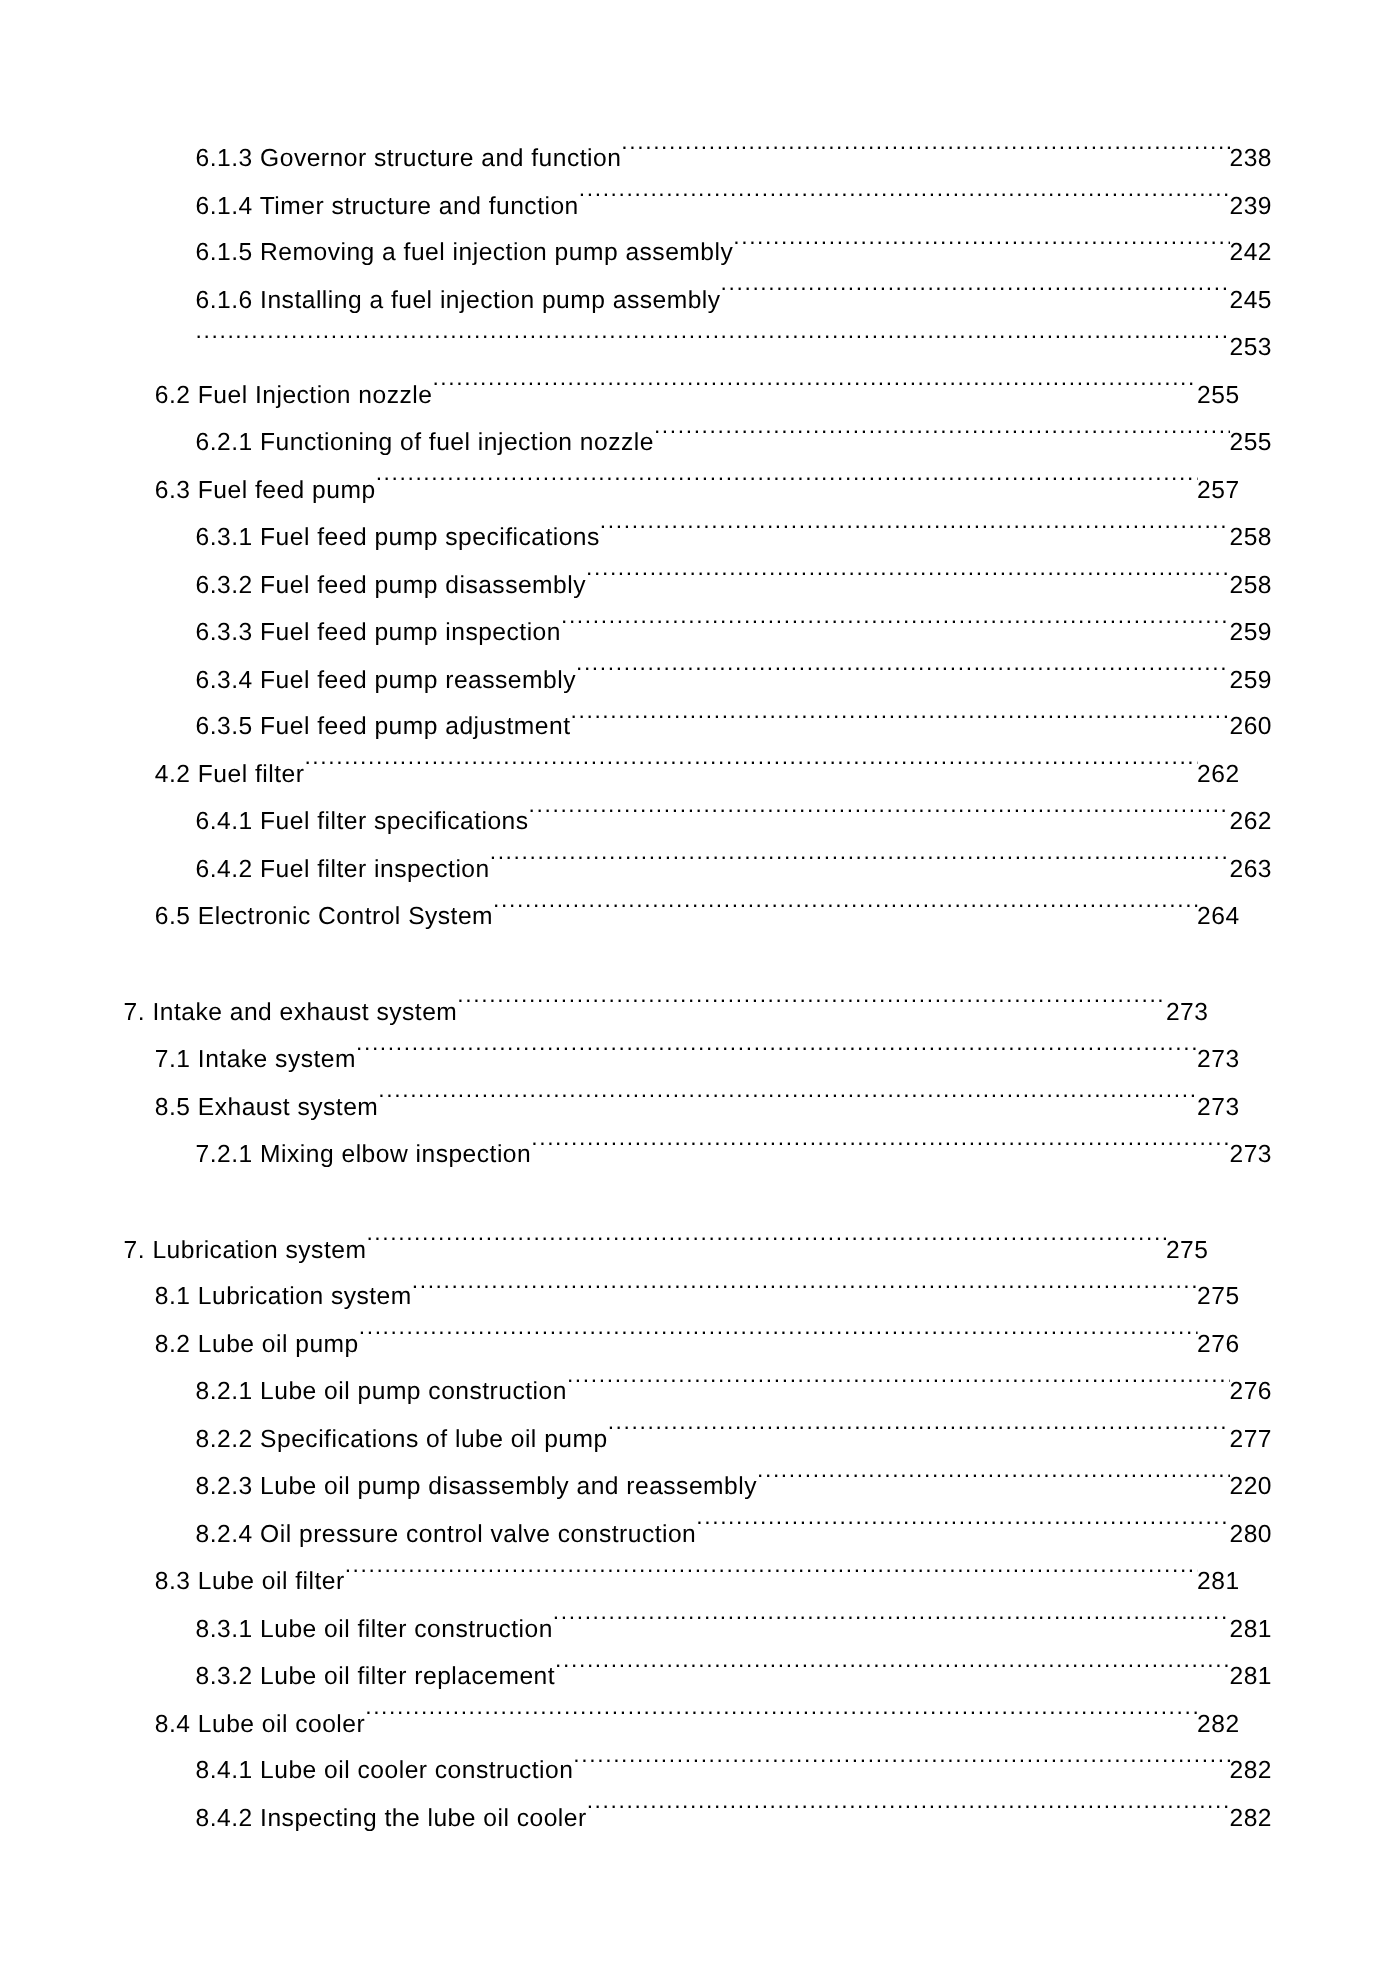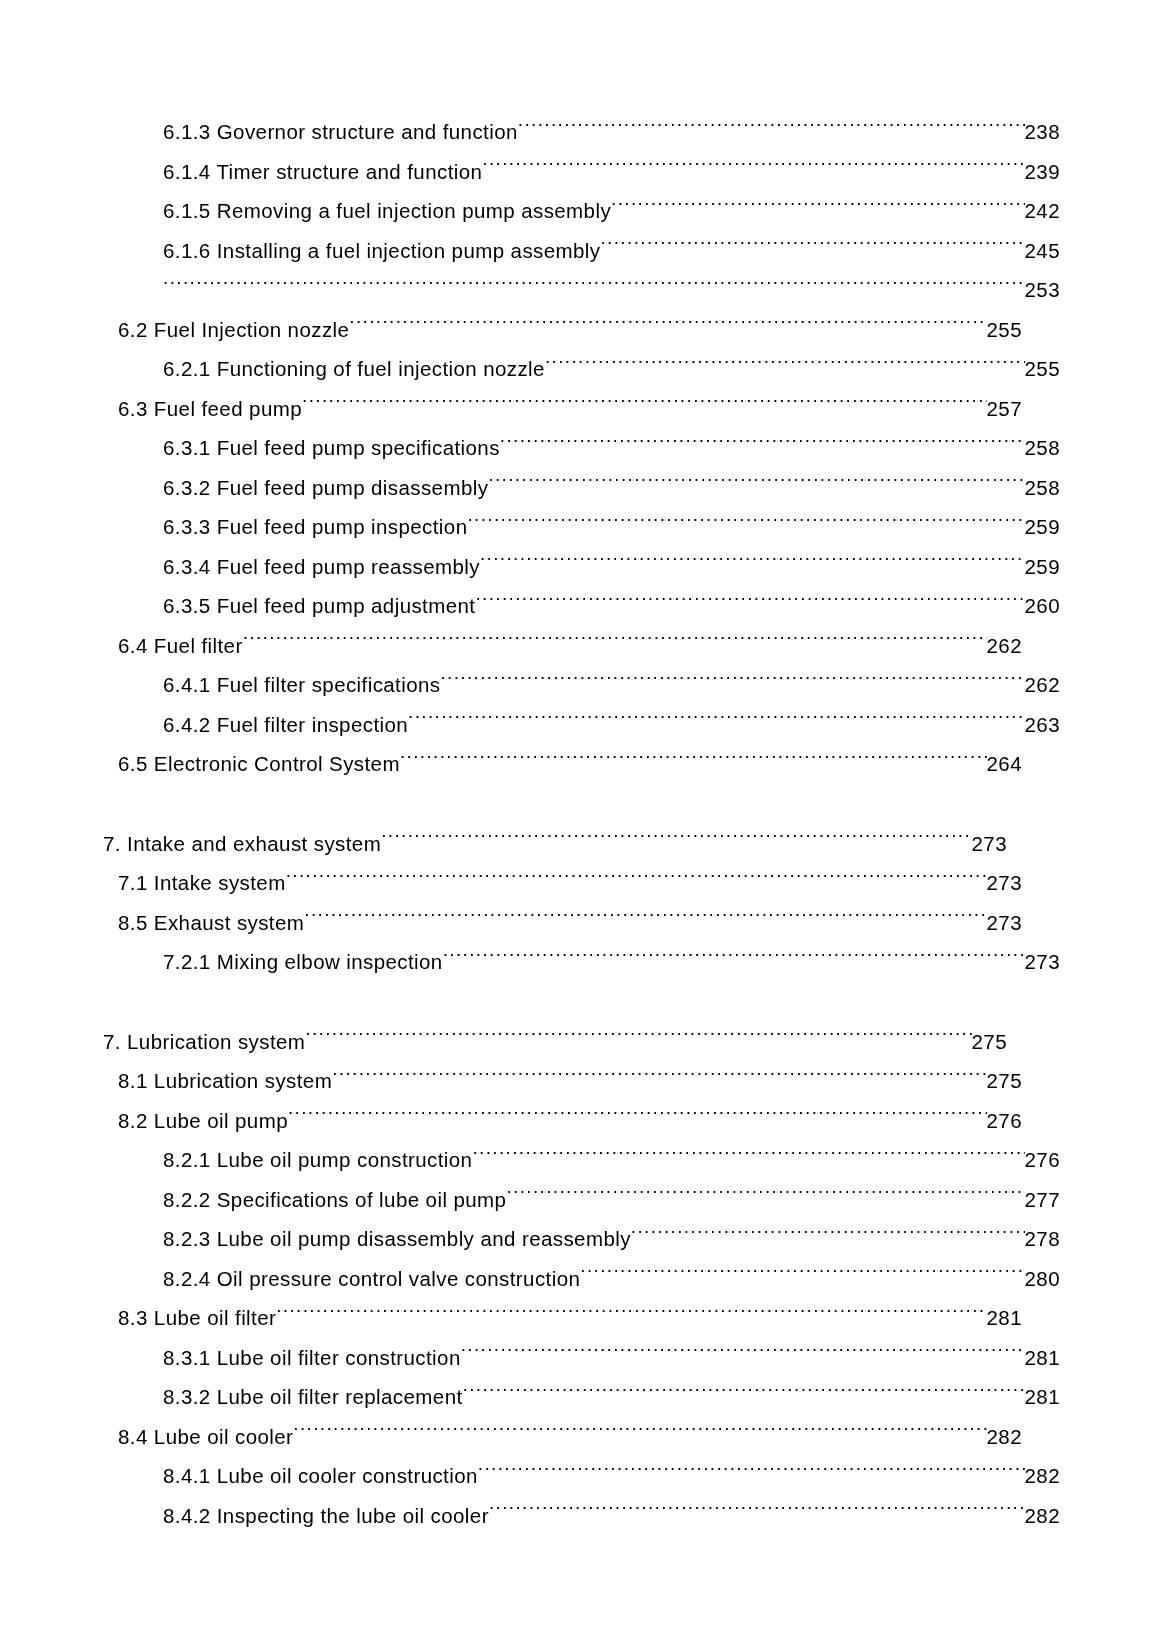--- a/index.html
+++ b/index.html
@@ -61,21 +61,21 @@
     color: #000000;
   }
   .toc-entry .page {
     flex: 0 0 auto;
     text-align: left;
     letter-spacing: 0.02em;
   }
 
   
   .lvl1 { margin-left: 0px; }
-  .lvl2 { margin-left: 15px; }
+  .lvl2 { margin-left: 26px; }
   .lvl3 { margin-left: 60px; }
 
   
   .lvl1 .page, .lvl2 .page { padding-right: 0px; }
   .lvl3 .page { padding-right: 7px; }
 
   
   .gap-none .leader { padding-left: 0px; }
   .gap-small .leader { padding-left: 6px; }
 
@@ -149,21 +149,21 @@
         <span class="title">6.3.4 Fuel feed pump reassembly</span>
         <span class="leader"></span>
         <span class="page">259</span>
       </div>
       <div class="toc-entry lvl3 gap-small">
         <span class="title">6.3.5 Fuel feed pump adjustment</span>
         <span class="leader"></span>
         <span class="page">260</span>
       </div>
       <div class="toc-entry lvl2 gap-small">
-        <span class="title">6.4 Fuel filter</span>
+        <span class="title">4.2 Fuel filter</span>
         <span class="leader"></span>
         <span class="page">262</span>
       </div>
       <div class="toc-entry lvl3 gap-none">
         <span class="title">6.4.1 Fuel filter specifications</span>
         <span class="leader"></span>
         <span class="page">262</span>
       </div>
       <div class="toc-entry lvl3 gap-small">
         <span class="title">6.4.2 Fuel filter inspection</span>
@@ -216,21 +216,21 @@
         <span class="page">276</span>
       </div>
       <div class="toc-entry lvl3 gap-none">
         <span class="title">8.2.2 Specifications of lube oil pump</span>
         <span class="leader"></span>
         <span class="page">277</span>
       </div>
       <div class="toc-entry lvl3 gap-none">
         <span class="title">8.2.3 Lube oil pump disassembly and reassembly</span>
         <span class="leader"></span>
-        <span class="page">278</span>
+        <span class="page">220</span>
       </div>
       <div class="toc-entry lvl3 gap-small">
         <span class="title">8.2.4 Oil pressure control valve construction</span>
         <span class="leader"></span>
         <span class="page">280</span>
       </div>
       <div class="toc-entry lvl2 gap-small">
         <span class="title">8.3 Lube oil filter</span>
         <span class="leader"></span>
         <span class="page">281</span>

